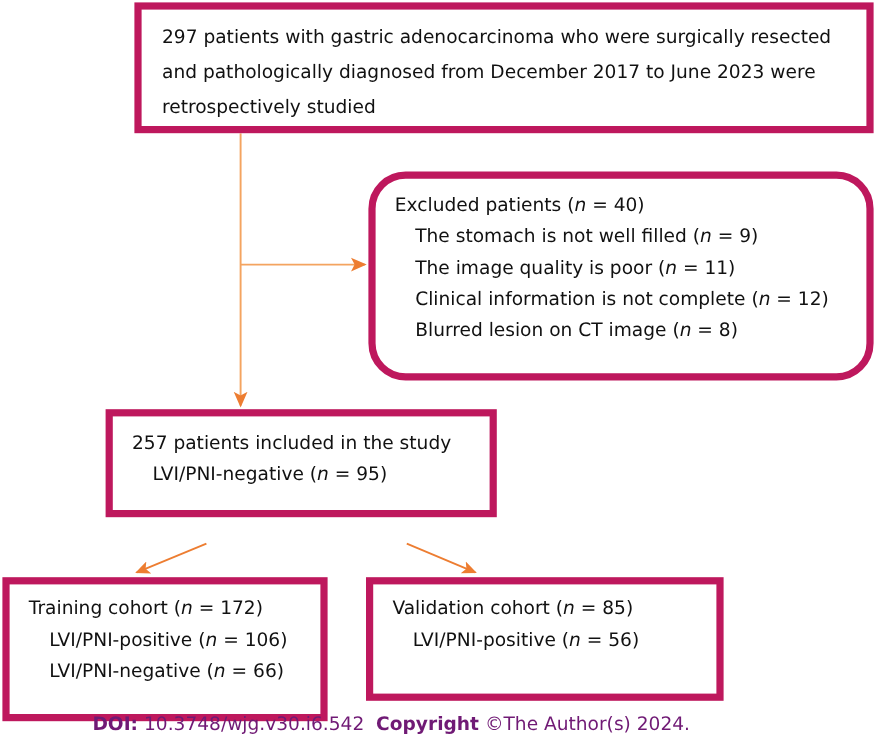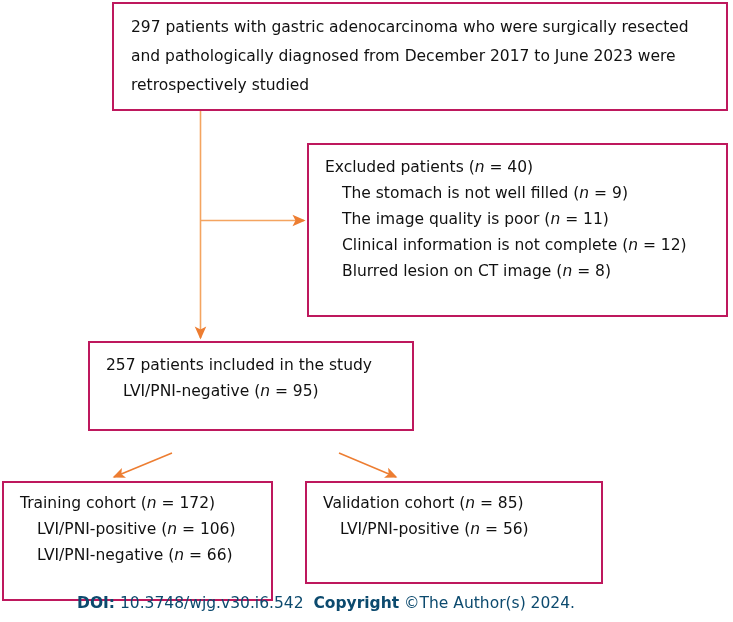--- a/index.html
+++ b/index.html
@@ -14,21 +14,21 @@
   #canvas {
     position: relative;
     width: 733px;
     height: 622px;
     background: #ffffff;
     overflow: hidden;
   }
   .node {
     position: absolute;
     box-sizing: border-box;
-    border: 2px solid #be185d;
+    border: 6px solid #be185d;
     background: #ffffff;
     font-size: 15.5px;
     line-height: 26px;
     color: #111111;
     padding: 8px 14px 8px 16px;
   }
   .node .line {
     white-space: nowrap;
   }
   .node .line.indent {
@@ -48,20 +48,21 @@
   }
   #node-source .line {
     white-space: normal;
   }
   #node-excluded {
     left: 307px;
     top: 143px;
     width: 421px;
     height: 174px;
     padding-top: 9px;
+    border-radius: 31px;
   }
   #node-included {
     left: 88px;
     top: 341px;
     width: 326px;
     height: 90px;
     padding-top: 9px;
   }
   #node-training {
     left: 2px;
@@ -89,21 +90,21 @@
   
   #footer {
     position: absolute;
     left: 0;
     top: 594px;
     width: 581px;
     text-align: right;
     padding-right: 6px;
     box-sizing: border-box;
     font-size: 15.5px;
-    color: #0c4a6e;
+    color: #701a75;
     white-space: nowrap;
   }
   #footer .b {
     font-weight: bold;
   }
 </style>
 </head>
 <body>
 
 <div id="canvas">

